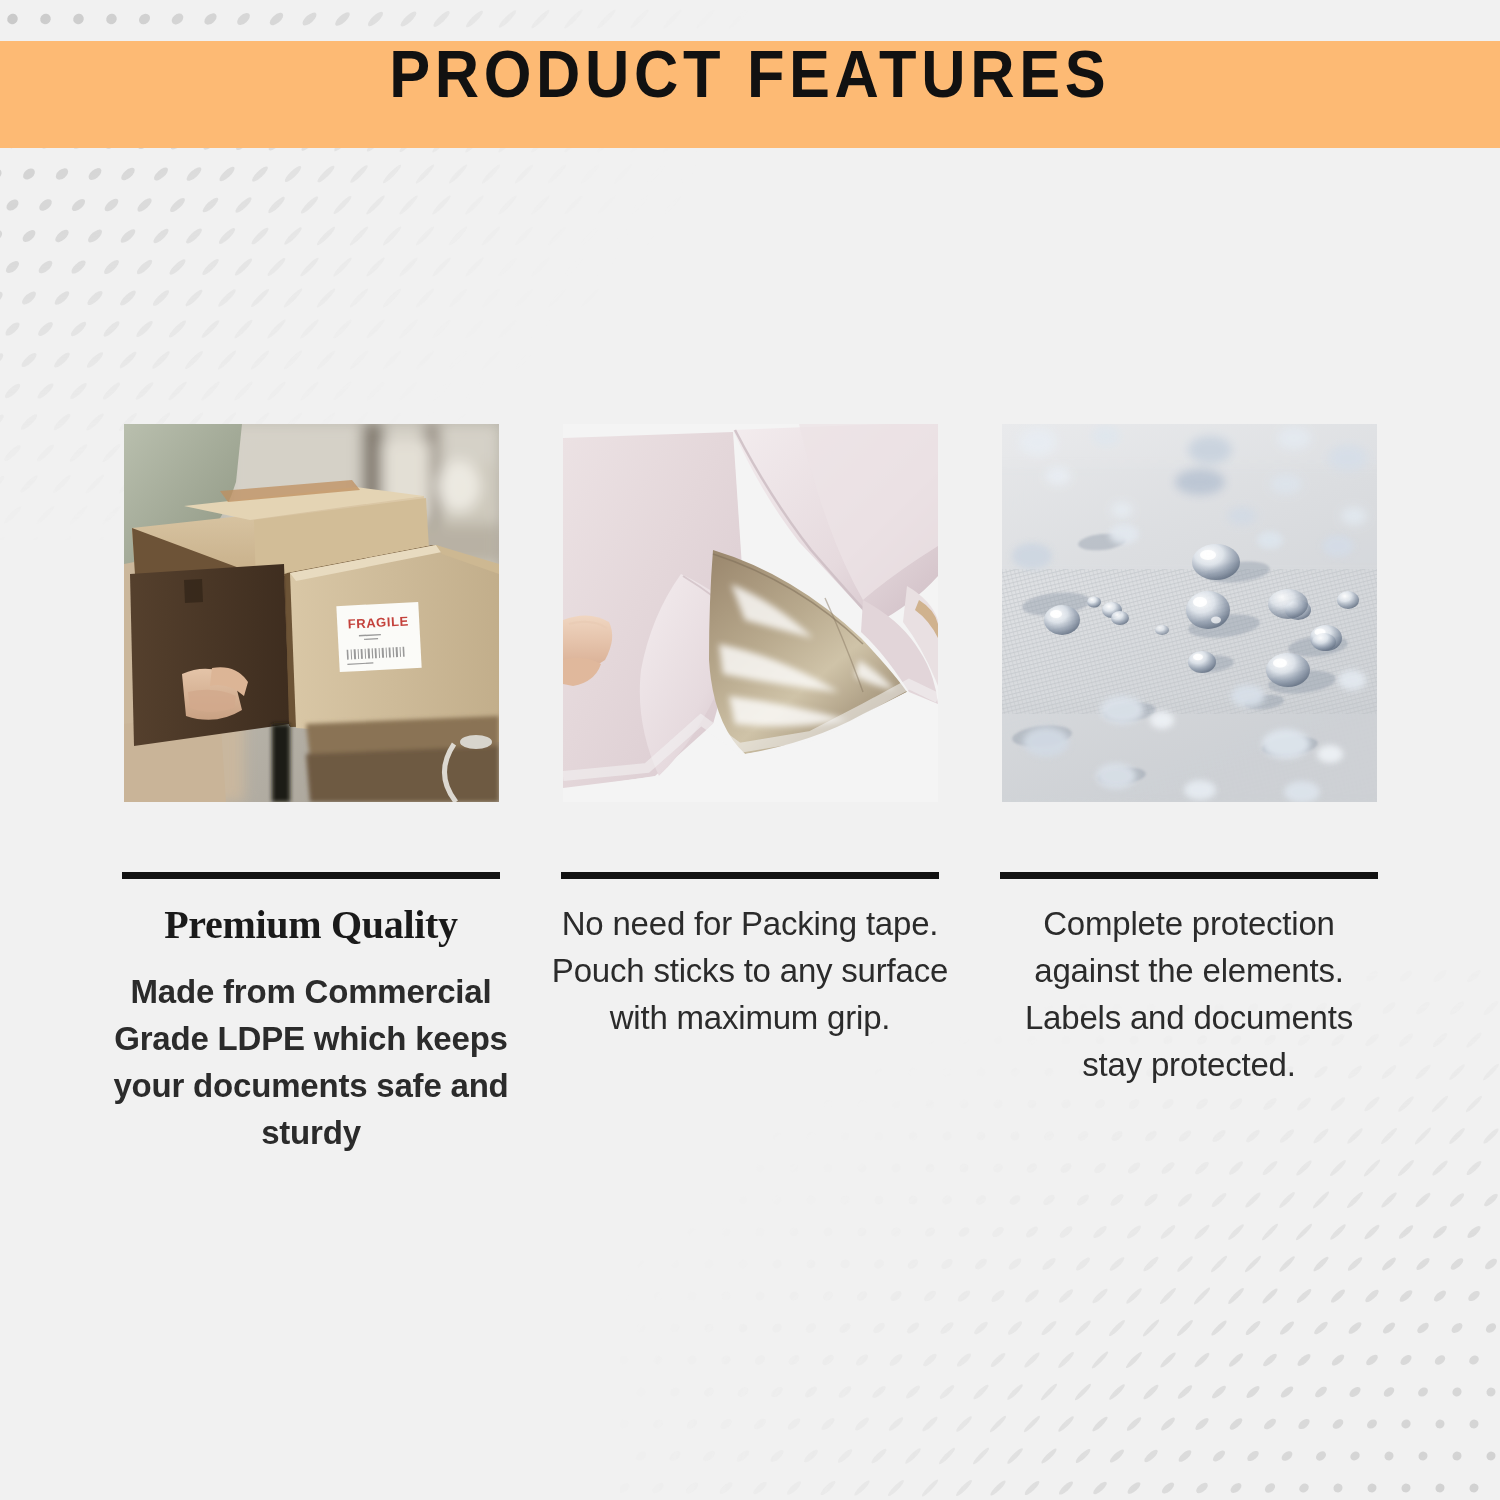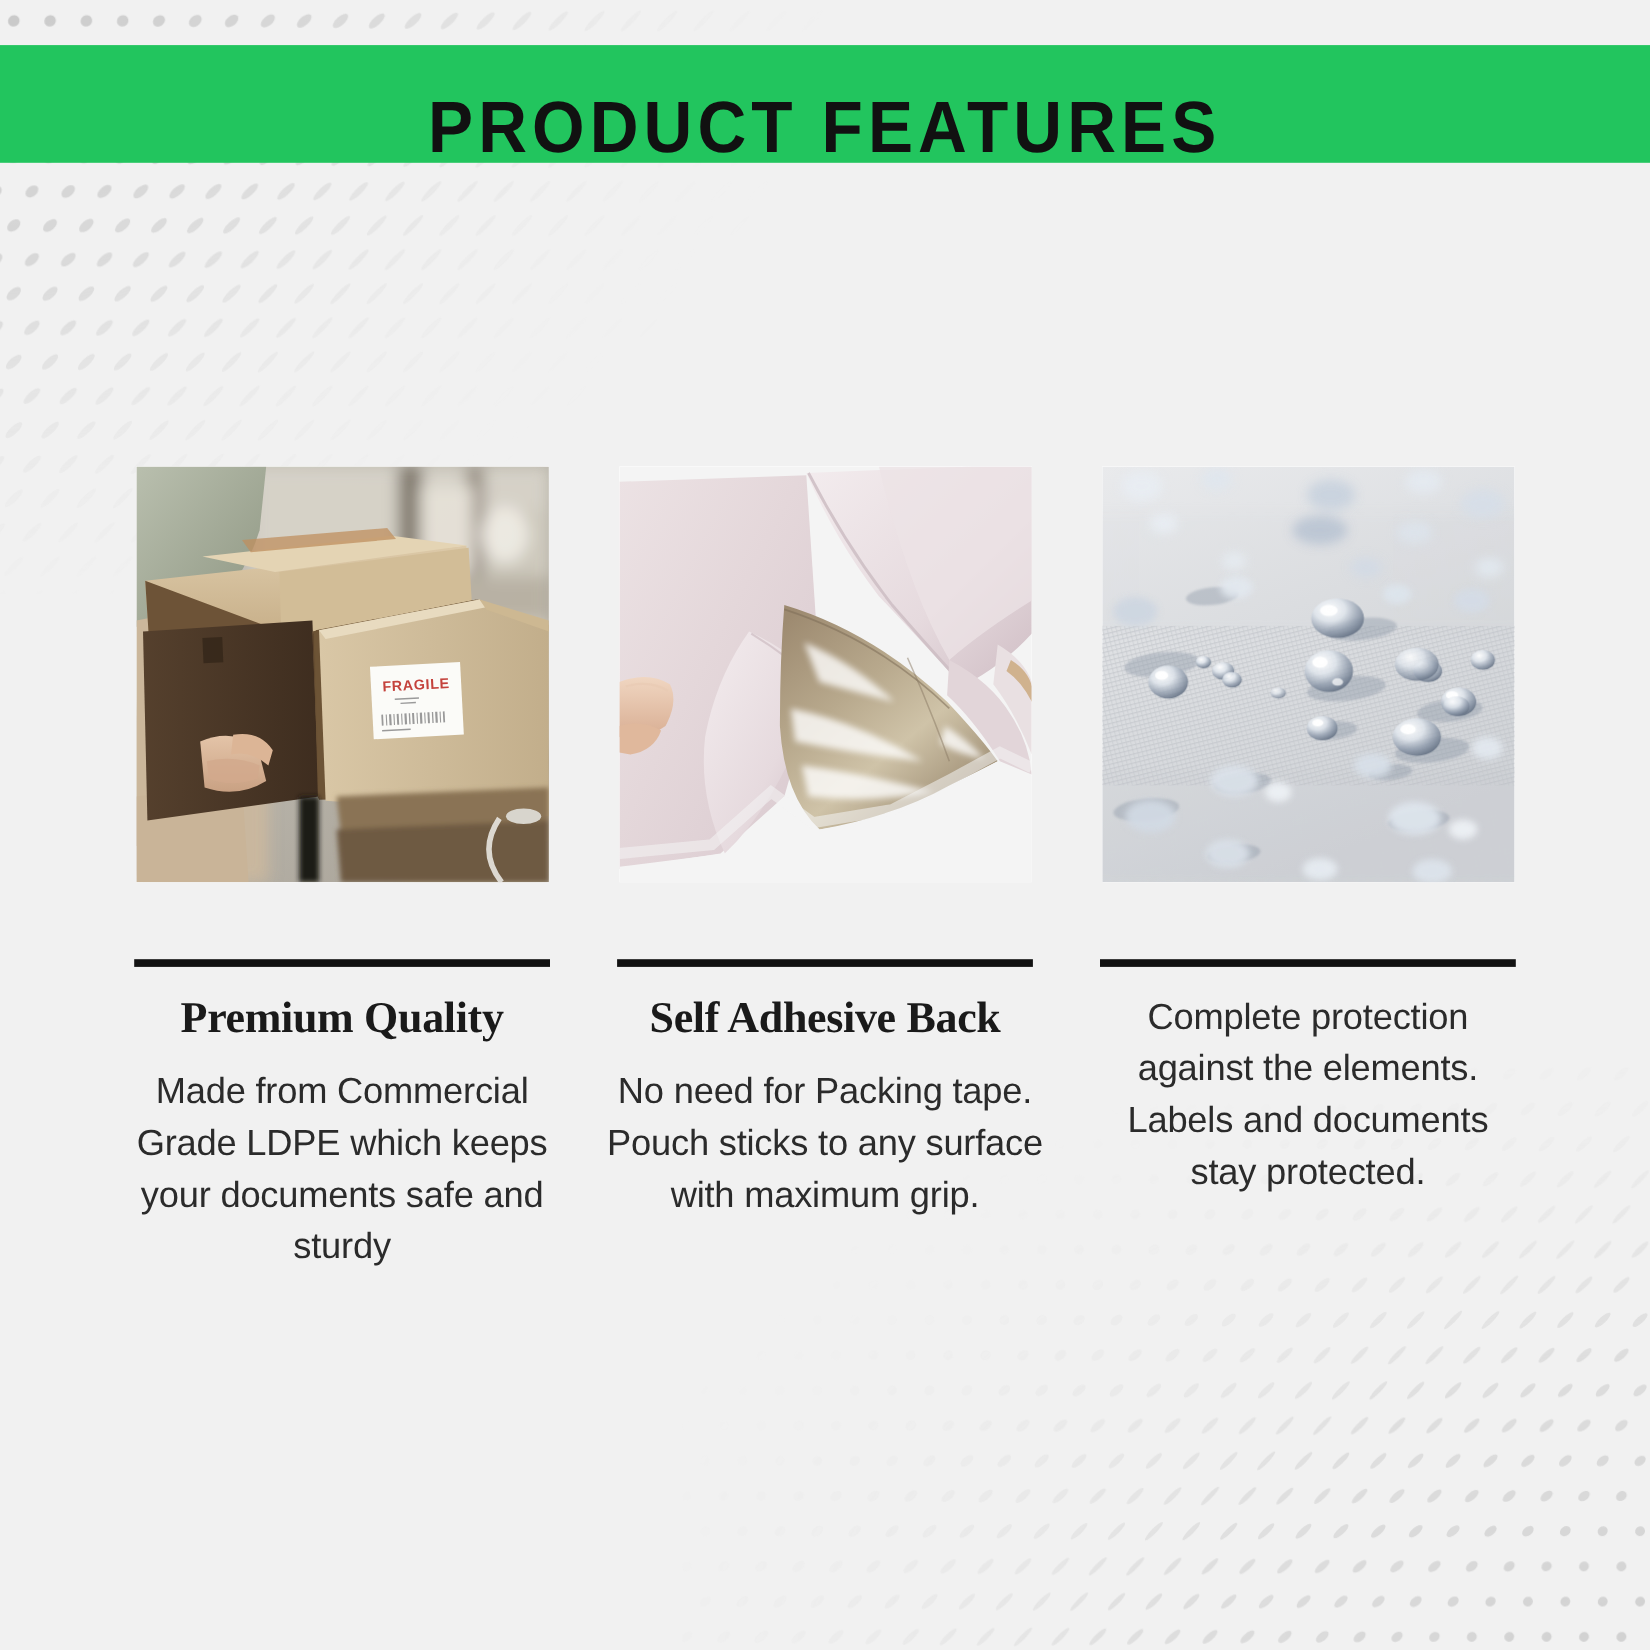--- a/index.html
+++ b/index.html
@@ -43,23 +43,23 @@
     height: 560px;
   }
 
   
   #header-banner {
     position: absolute;
     left: 0;
     top: 41px;
     width: 1500px;
     height: 107px;
-    background: #22c55e;
+    background: #fdba74;
     display: flex;
-    align-items: flex-end;
+    align-items: flex-start;
     justify-content: center;
     z-index: 5;
   }
   #header-title {
     font-family: "Liberation Sans Narrow", "Liberation Sans", sans-serif;
     font-weight: 700;
     font-size: 66px;
     letter-spacing: 5px;
     color: #111111;
     line-height: 1;
@@ -115,21 +115,21 @@
   .feature-body {
     font-family: "Liberation Sans", sans-serif;
     font-weight: 400;
     font-size: 33px;
     color: #2b2b2b;
     margin: 22px 0 0 0;
     text-align: center;
     line-height: 1.42;
     letter-spacing: -0.2px;
   }
-  .col-1 .feature-body { width: 400px; }
+  .col-1 .feature-body { width: 400px; font-weight: bold; }
   .col-2 .feature-body { width: 400px; }
   .col-3 .feature-body { width: 380px; }
 </style>
 </head>
 <body>
 
 <div id="page">
 
   <div class="dots" id="dots-top-left">
     <svg width="760" height="560" viewBox="0 0 760 560" xmlns="http://www.w3.org/2000/svg">
@@ -1410,21 +1410,20 @@
             <path d="M6 200 Q28 194 44 204" stroke="#e8cbb4" stroke-width="2" fill="none" opacity="0.7"></path>
           </g>
 
           <path d="M0 364 L96 352 L150 300 L182 330 L250 320 L300 292 L344 268 L375 282 L375 378 L0 378 Z" fill="#f4f4f4"></path>
           <path d="M0 352 L84 344 L138 296 L176 324 L248 312 L302 284 L346 260 L375 274" stroke="#f4f4f4" stroke-width="10" fill="none" opacity="0.55"></path>
         </svg>
       </div>
 
       <div class="feature-rule"></div>
 
-      <h2 class="feature-heading">Self Adhesive Back</h2>
       <p class="feature-body">No need for Packing tape. Pouch sticks to any surface with maximum grip.</p>
     </div>
 
     <div class="feature-col col-3">
       <div class="feature-image">
         <svg width="375" height="378" viewBox="0 0 375 378" xmlns="http://www.w3.org/2000/svg">
           <defs>
             <linearGradient id="fabricBg" x1="0" y1="0" x2="0.4" y2="1">
               <stop offset="0%" stop-color="#e9eaec"></stop>
               <stop offset="45%" stop-color="#dddfe2"></stop>

